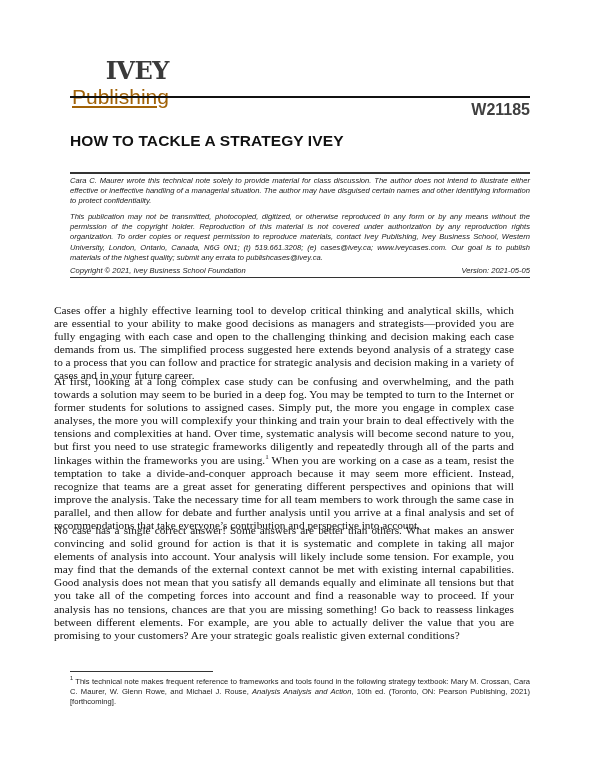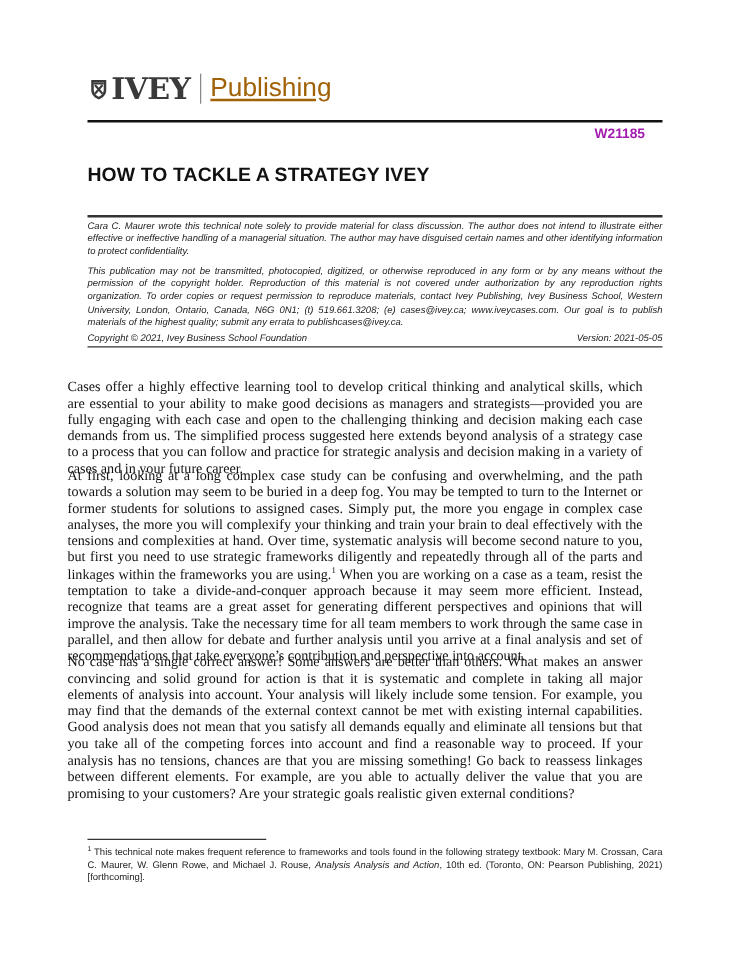--- a/index.html
+++ b/index.html
@@ -13,21 +13,22 @@
       position: relative;
       overflow: hidden;
       color: #111;
     }
     .logo {
       position: absolute;
       left: 72px;
       top: 58px;
       height: 26px;
       display: flex;
-      align-items: center;
+      align-items: flex-end;
+      flex-direction: column;
     }
     .shield {
       width: 14px;
       height: 17px;
       margin-right: 3px;
     }
     .brand {
       font-family: "DejaVu Serif", "Liberation Serif", serif;
       font-size: 24px;
       font-weight: bold;
@@ -51,26 +52,26 @@
     .rule-top {
       position: absolute;
       left: 70px;
       top: 96px;
       width: 460px;
       height: 2px;
       background: #111;
     }
     .case-number {
       position: absolute;
-      right: 84px;
+      right: 70px;
       top: 101px;
       font-family: "Liberation Sans", sans-serif;
       font-weight: bold;
-      font-size: 11px;
-      color: #a21caf;
+      font-size: 16px;
+      color: #404040;
     }
     .title {
       position: absolute;
       left: 70px;
       top: 132px;
       font-family: "Liberation Sans", sans-serif;
       font-weight: bold;
       font-size: 15.5px;
       color: #111;
       letter-spacing: 0.1px;

